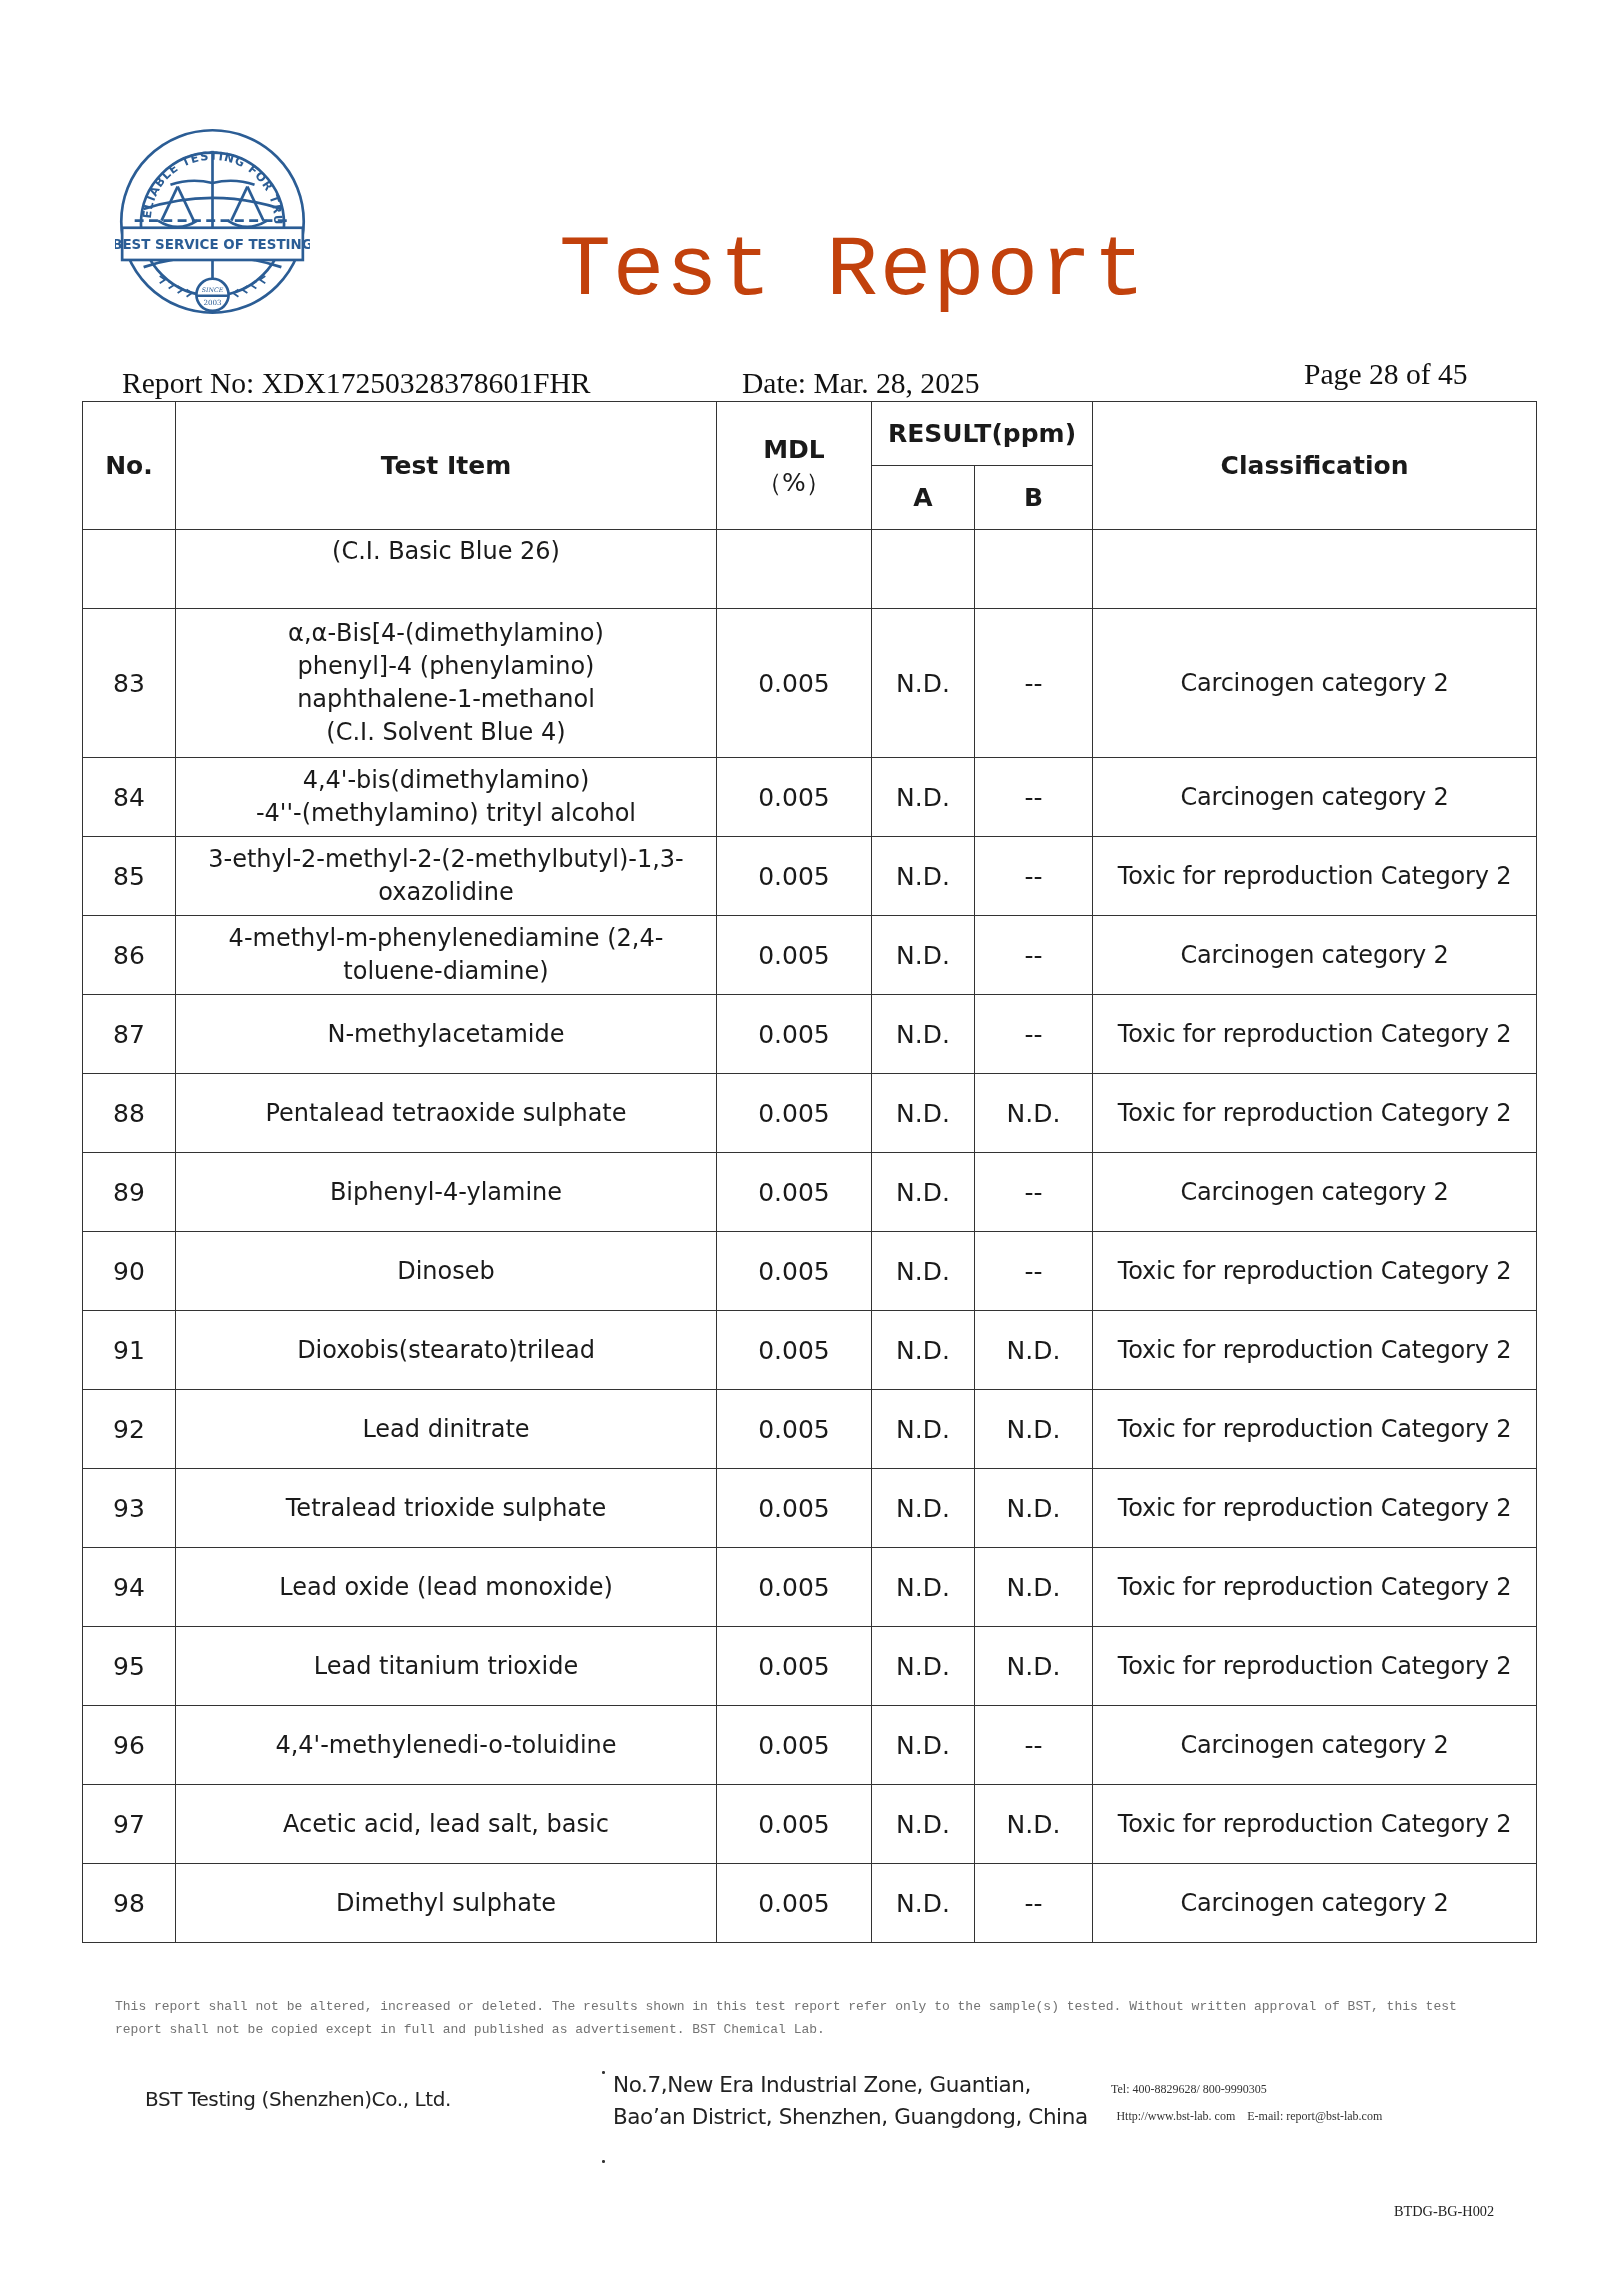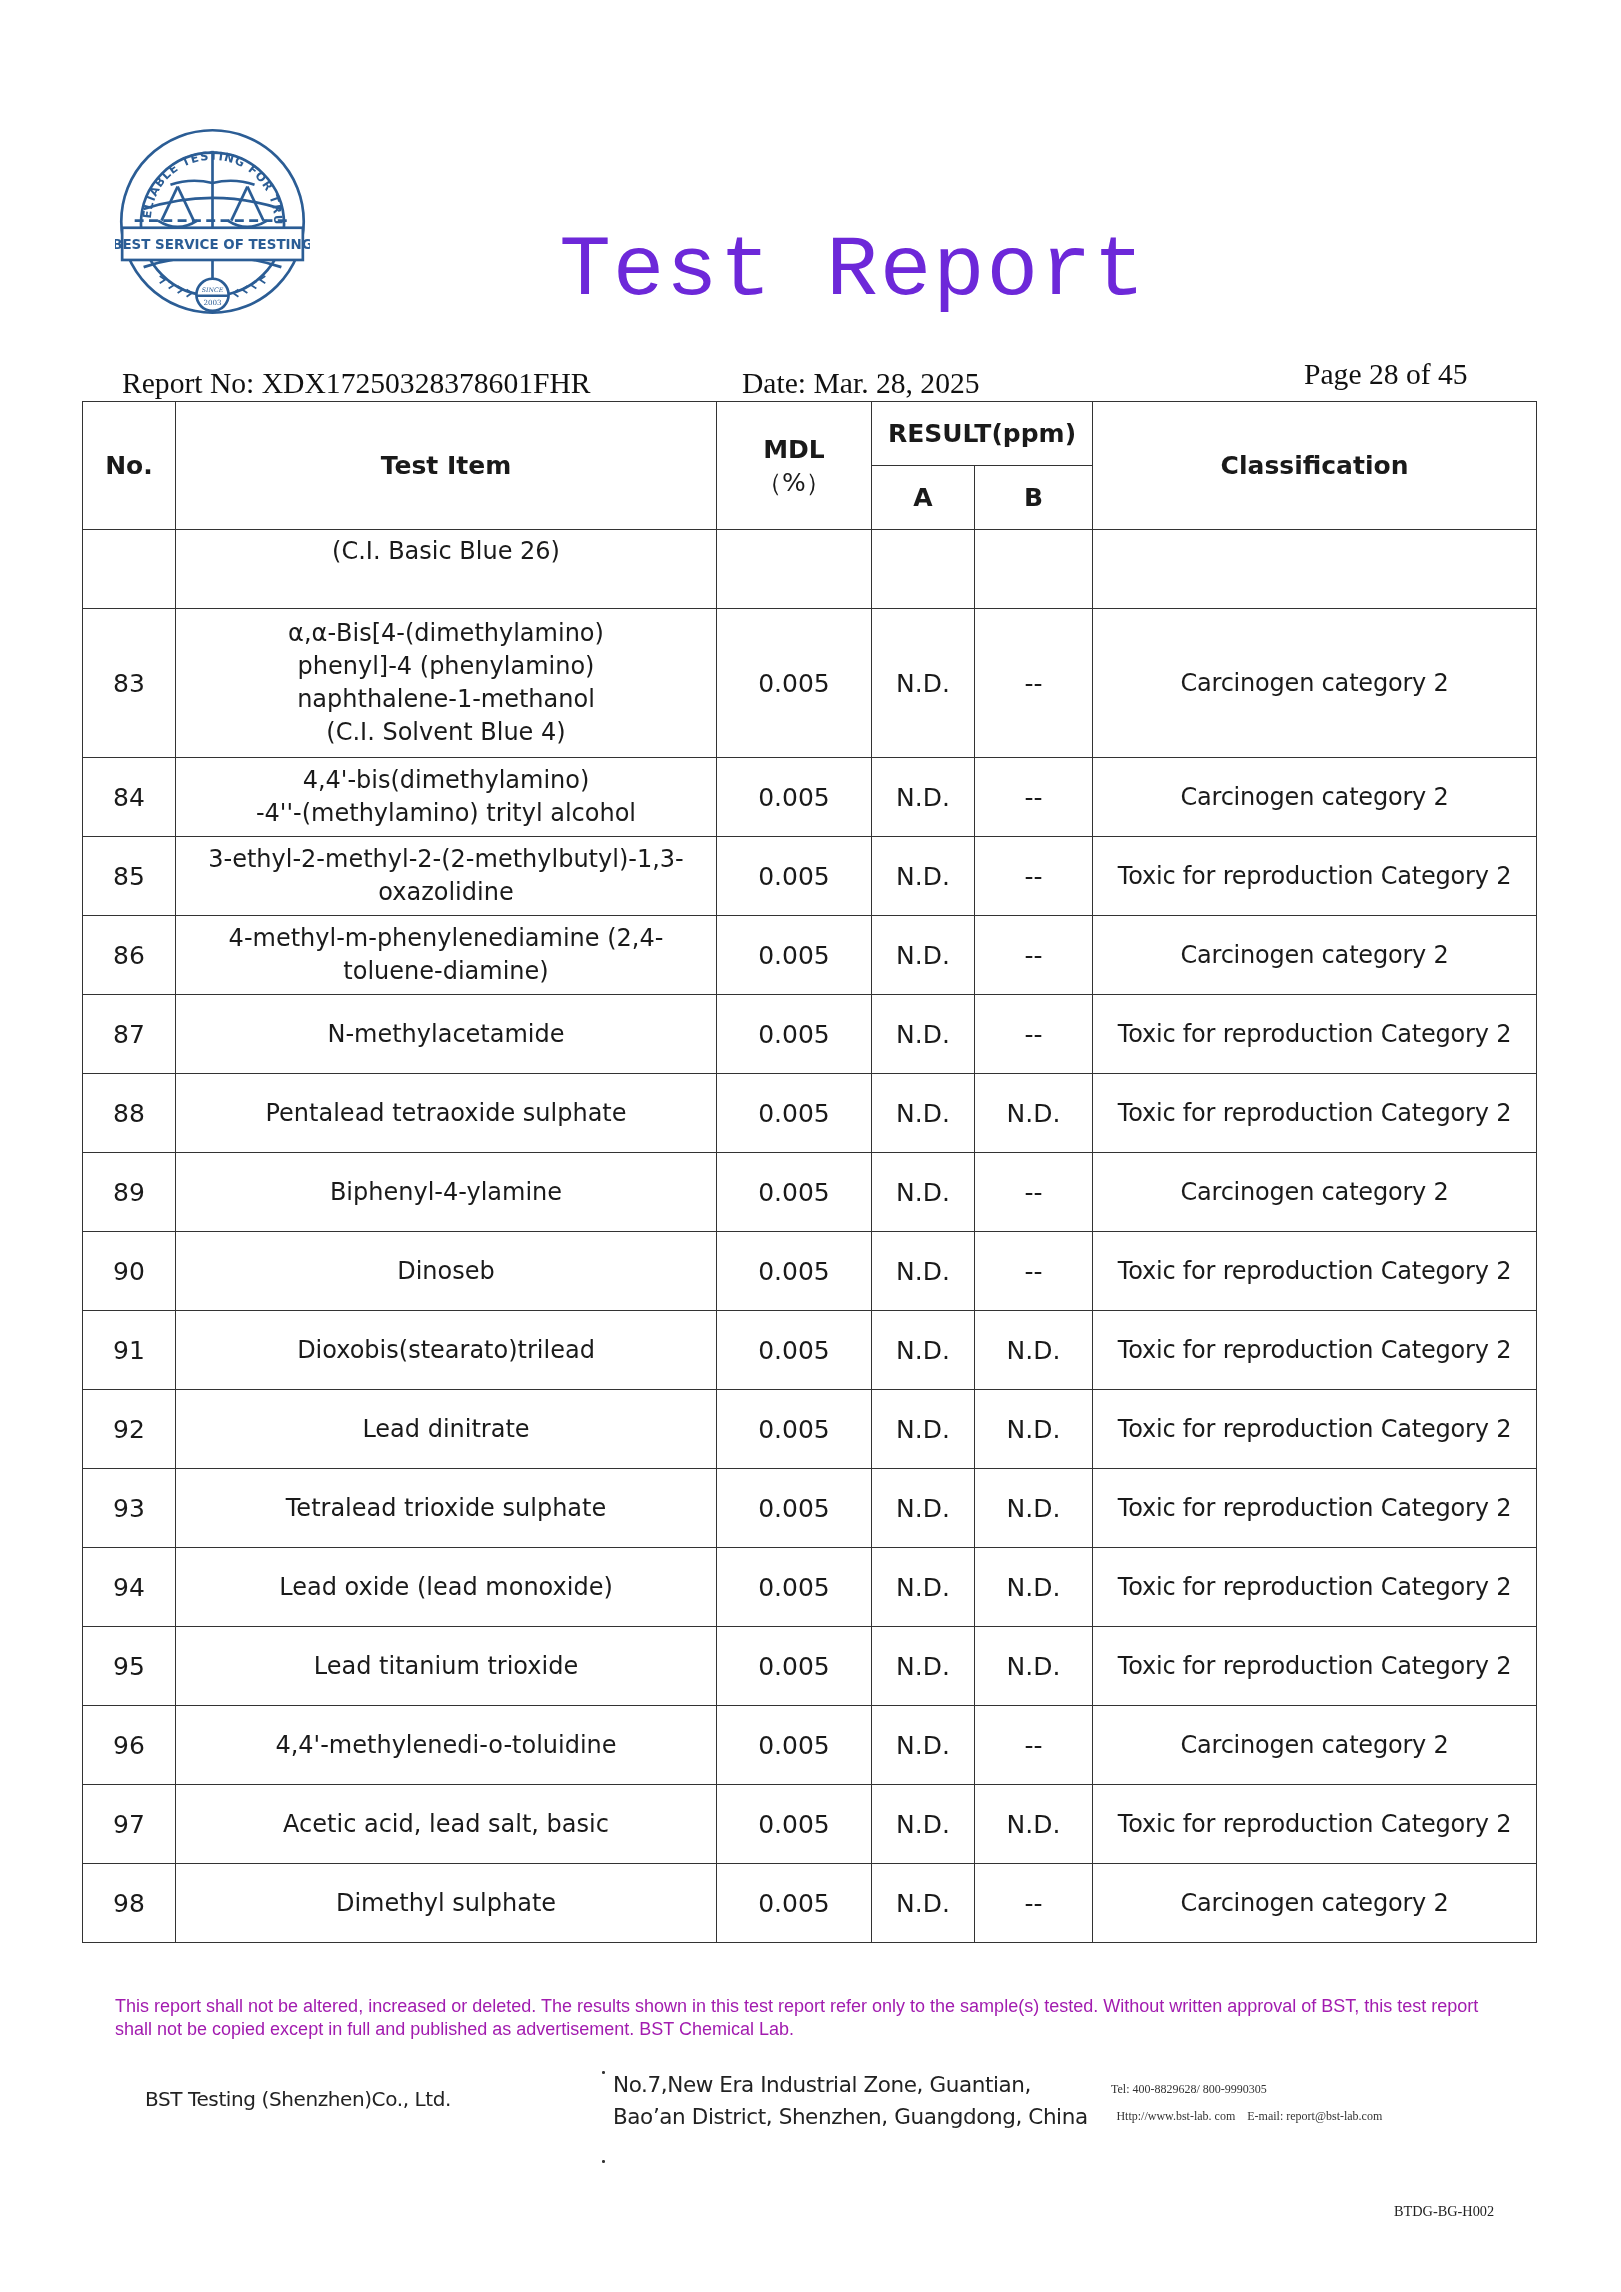--- a/index.html
+++ b/index.html
@@ -2,36 +2,36 @@
 <html style="font-size:14.3px"><head>
 <meta charset="utf-8">
 <style>
   html, body { margin: 0; padding: 0; background: #ffffff; }
   body { width: 1621px; height: 2293px; position: relative; overflow: hidden; color: #111; font-family: "Liberation Sans", sans-serif; }
 
   .logo { position: absolute; left: 115px; top: 124px; width: 195px; height: 195px; }
 
   .title { position: absolute; left: 0; width: 1621px; top: 222px; text-align: center;
            font-family: "Liberation Mono", "DejaVu Sans Mono", monospace; font-size: 86px; line-height: 99px;
-           letter-spacing: 1.8px; color: #6d28d9; padding-left: 85px; box-sizing: border-box; }
+           letter-spacing: 1.8px; color: #c2410c; padding-left: 85px; box-sizing: border-box; }
 
   .meta { position: absolute; font-family: "Liberation Serif", serif; font-size: 29.6px; color: #111; white-space: nowrap; }
   .meta.report-no { left: 122px; top: 367px; }
   .meta.date { left: 742px; top: 367px; }
   .meta.page { left: 1304px; top: 358px; }
 
   table.results { position: absolute; left: 82px; top: 401px; width: 1454px; border-collapse: collapse; table-layout: fixed;
                   font-family: "DejaVu Sans", "Liberation Sans", sans-serif; font-size: 25px; color: #1a1a1a; }
   table.results td, table.results th { border: 1.8px solid #333; text-align: center; vertical-align: middle; padding: 0 5.4px; line-height: 33px; }
   table.results th { font-weight: bold; font-size: 25px; }
   .c-no { width: 93px; } .c-item { width: 541px; } .c-mdl { width: 155px; } .c-a { width: 103px; } .c-b { width: 118px; } .c-cls { width: 444px; }
   .cls { font-size: 24px; white-space: nowrap; letter-spacing: -0.2px; }
   .item { font-size: 24px; }
 
-  .disclaimer { position: absolute; left: 115px; top: 1995px; width: 1379px; font-family: Liberation Sans, sans-serif; font-size: 18px; line-height: 23px; color: #a21caf; }
+  .disclaimer { position: absolute; left: 115px; top: 1995px; width: 1379px; font-family: Liberation Mono, monospace; font-size: 13px; line-height: 23px; color: #737373; }
 
   .company { position: absolute; left: 145px; top: 2087px; font-family: "DejaVu Sans", sans-serif; font-size: 20px; color: #222; letter-spacing: -0.4px; }
   .address { position: absolute; left: 613px; top: 2069px; font-family: "DejaVu Sans", sans-serif; font-size: 21.5px; line-height: 32px; color: #222; letter-spacing: -0.4px; }
   .dot { position: absolute; left: 602px; width: 2.7px; height: 2.7px; background: #333; border-radius: 50%; }
   .contact { position: absolute; left: 1111px; top: 2076px; font-family: "Liberation Serif", serif; font-size: 12px; line-height: 27px; color: #333; }
   .contact div:nth-child(2) { padding-left: 5.4px; }
   .form-code { position: absolute; left: 1394px; top: 2203px; font-family: Liberation Serif, serif; font-size: 14.3px; color: #222; }
 </style>
 </head>
 <body>

